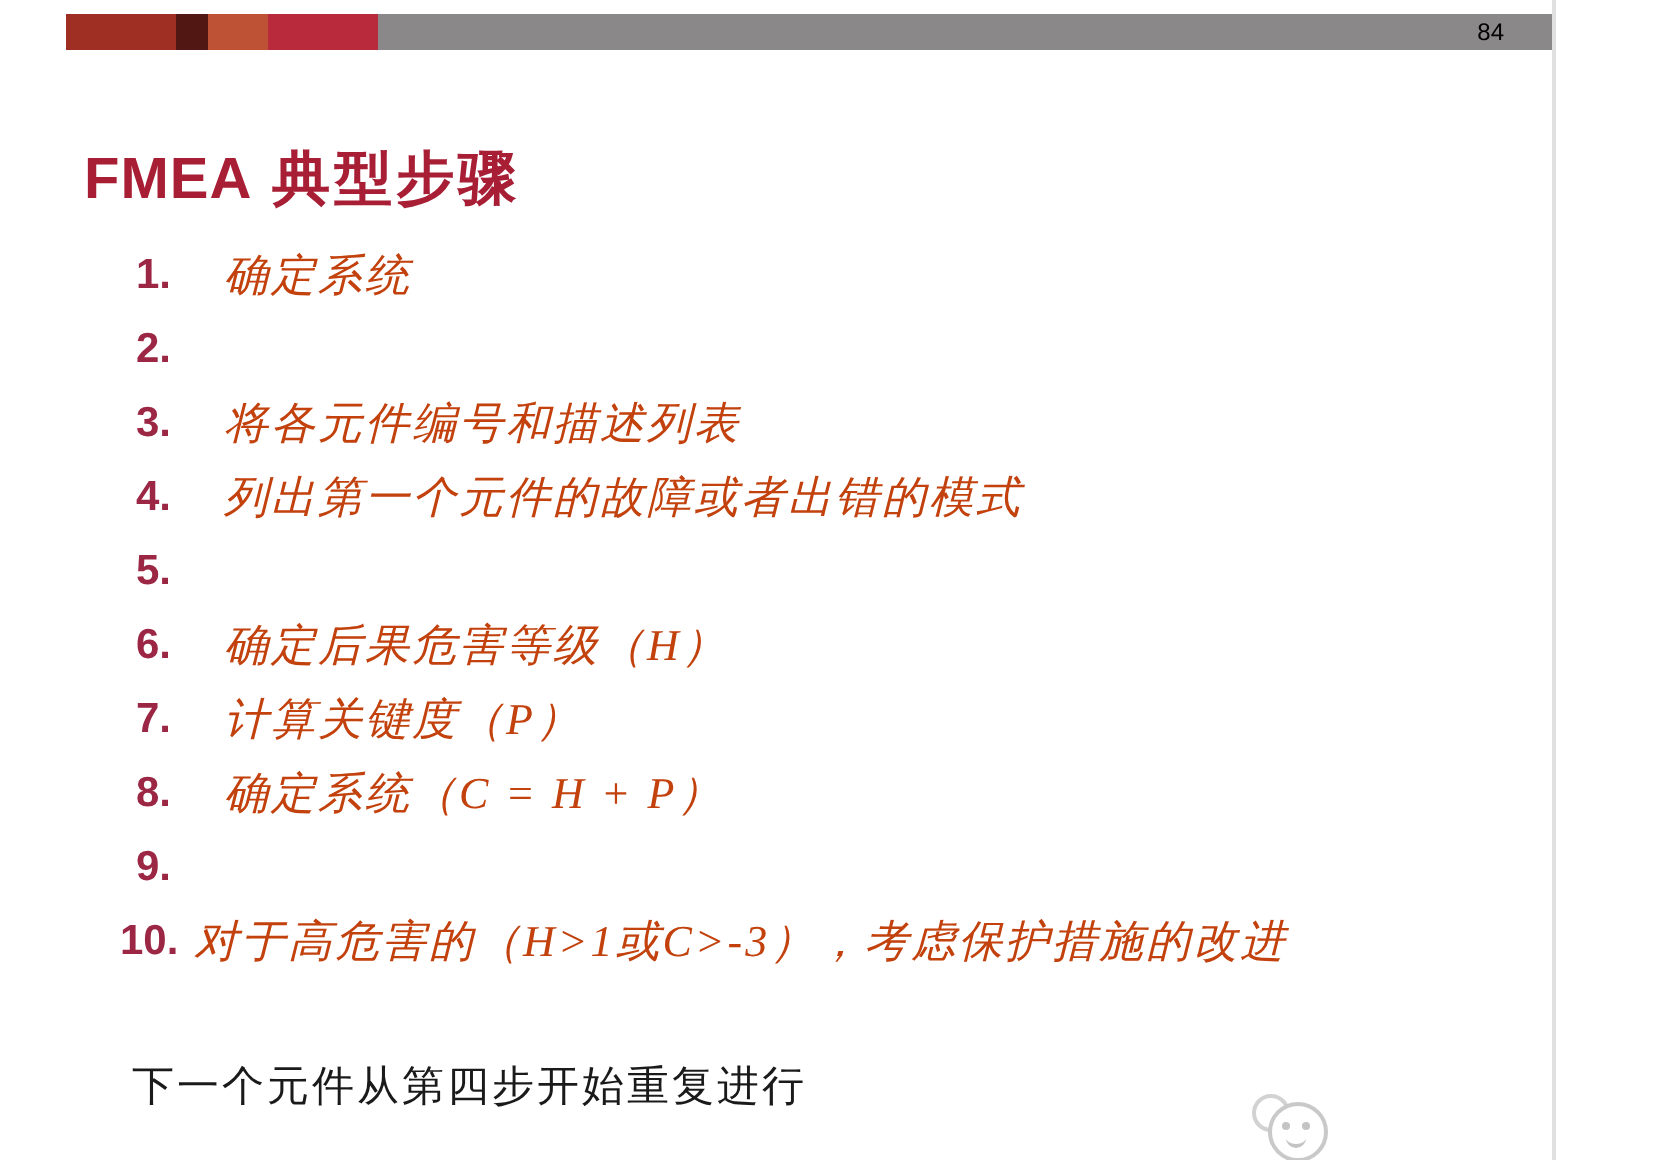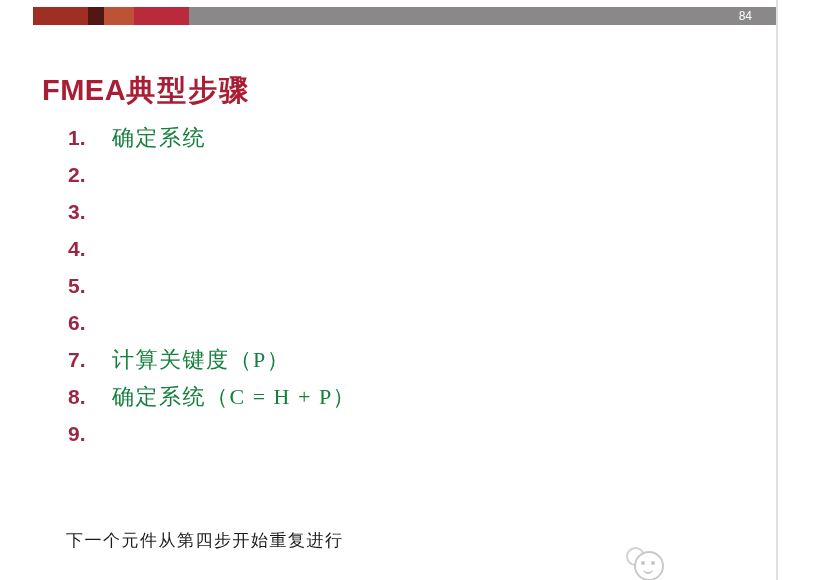--- a/index.html
+++ b/index.html
@@ -13,54 +13,54 @@
     position:absolute;left:33px;top:7px;width:743px;height:18px;
     background:#8a8889;display:flex;align-items:center;
   }
   .seg{height:18px;flex:0 0 auto;}
   .seg1{width:55px;background:#9e2f22;}
   .seg2{width:16px;background:#511712;}
   .seg3{width:30px;background:#bd5334;}
   .seg4{width:55px;background:#b92a3c;}
   .page-num{
     margin-left:auto;padding-right:24px;
-    color:#ffffff;font-family:"Liberation Sans",sans-serif;
+    color:#000000;font-family:"Liberation Sans",sans-serif;
     font-size:12px;line-height:18px;
   }
   
   .vline{
     position:absolute;left:776px;top:0;width:2px;height:580px;
     background:#e0e0e0;
   }
   
   .title{
     position:absolute;left:42px;top:55px;
     color:#a81e35;font-weight:bold;font-size:29px;line-height:32px;
     white-space:nowrap;
   }
-  .title .en{font-family:"Liberation Sans","DejaVu Sans",sans-serif;letter-spacing:0.5px;}
+  .title .en{font-family:"Liberation Sans","DejaVu Sans",sans-serif;margin-right:10px;letter-spacing:0.5px;}
   .title .zh{font-family:Liberation Serif, serif;letter-spacing:2px;}
   
   .steps{
     position:absolute;left:0;top:119px;margin:0;padding:0;list-style:none;
   }
   .step{display:flex;align-items:center;height:37px;}
   .num{
     margin-left:68px;width:44px;flex:0 0 auto;
     color:#9c2745;font-family:"Liberation Sans","DejaVu Sans",sans-serif;
     font-weight:700;font-size:21px;
   }
   .step.ten .num{margin-left:60px;width:37px;}
   .txt{
-    color:#15803d;font-size:22px;letter-spacing:1.5px;white-space:nowrap;
+    color:#c2410c;font-size:22px;letter-spacing:1.5px;white-space:nowrap;font-style:italic;
   }
   
   .footer-note{
     position:absolute;left:66px;top:529px;
-    color:#1a1a1a;font-size:17px;letter-spacing:1.5px;white-space:nowrap;
+    color:#1a1a1a;font-size:21px;letter-spacing:1.5px;white-space:nowrap;
   }
   
   .logo{
     position:absolute;left:626px;top:547px;height:40px;
     display:flex;align-items:flex-start;
   }
   .mascot{
     position:relative;width:40px;height:34px;flex:0 0 auto;margin-right:8px;
   }
   .mascot .head{
@@ -113,40 +113,47 @@
 <ol class="steps">
   <li class="step">
     <span class="num">1.</span>
     <span class="txt">确定系统</span>
   </li>
   <li class="step">
     <span class="num">2.</span>
   </li>
   <li class="step">
     <span class="num">3.</span>
+    <span class="txt">将各元件编号和描述列表</span>
   </li>
   <li class="step">
     <span class="num">4.</span>
+    <span class="txt">列出第一个元件的故障或者出错的模式</span>
   </li>
   <li class="step">
     <span class="num">5.</span>
   </li>
   <li class="step">
     <span class="num">6.</span>
+    <span class="txt">确定后果危害等级（H）</span>
   </li>
   <li class="step">
     <span class="num">7.</span>
     <span class="txt">计算关键度（P）</span>
   </li>
   <li class="step">
     <span class="num">8.</span>
     <span class="txt">确定系统（C = H + P）</span>
   </li>
   <li class="step">
     <span class="num">9.</span>
+  </li>
+  <li class="step ten">
+    <span class="num">10.</span>
+    <span class="txt">对于高危害的（H&gt;1或C&gt;-3），考虑保护措施的改进</span>
   </li>
 </ol>
 
 <div class="footer-note">下一个元件从第四步开始重复进行</div>
 
 <div class="logo">
   <div class="mascot">
     <div class="ear"></div>
     <div class="head"></div>
     <div class="eye l"></div>

